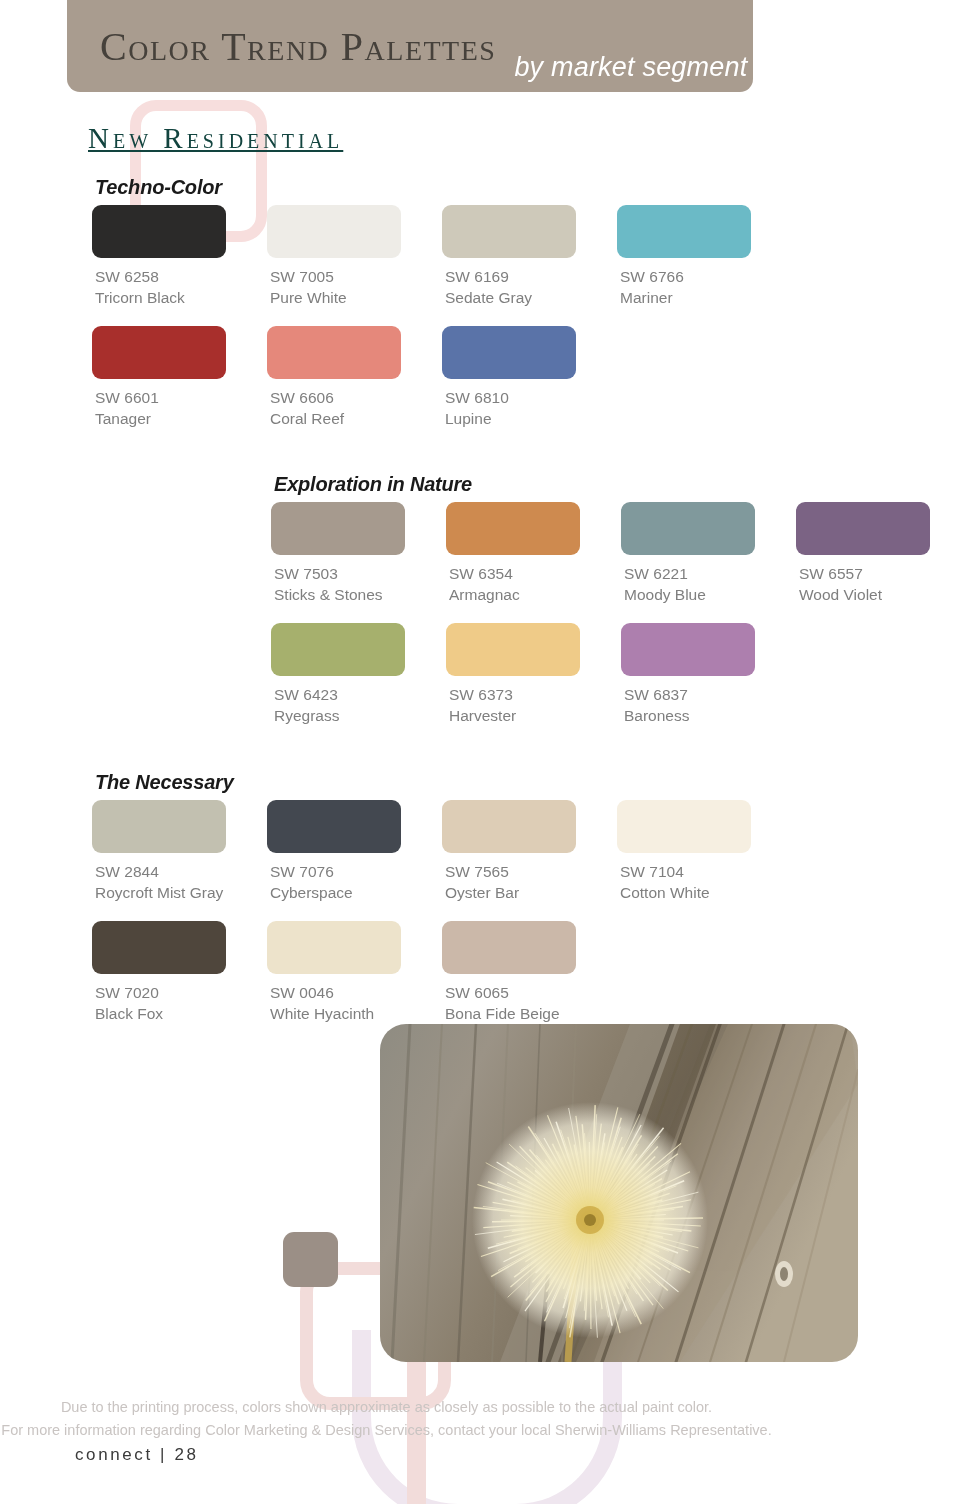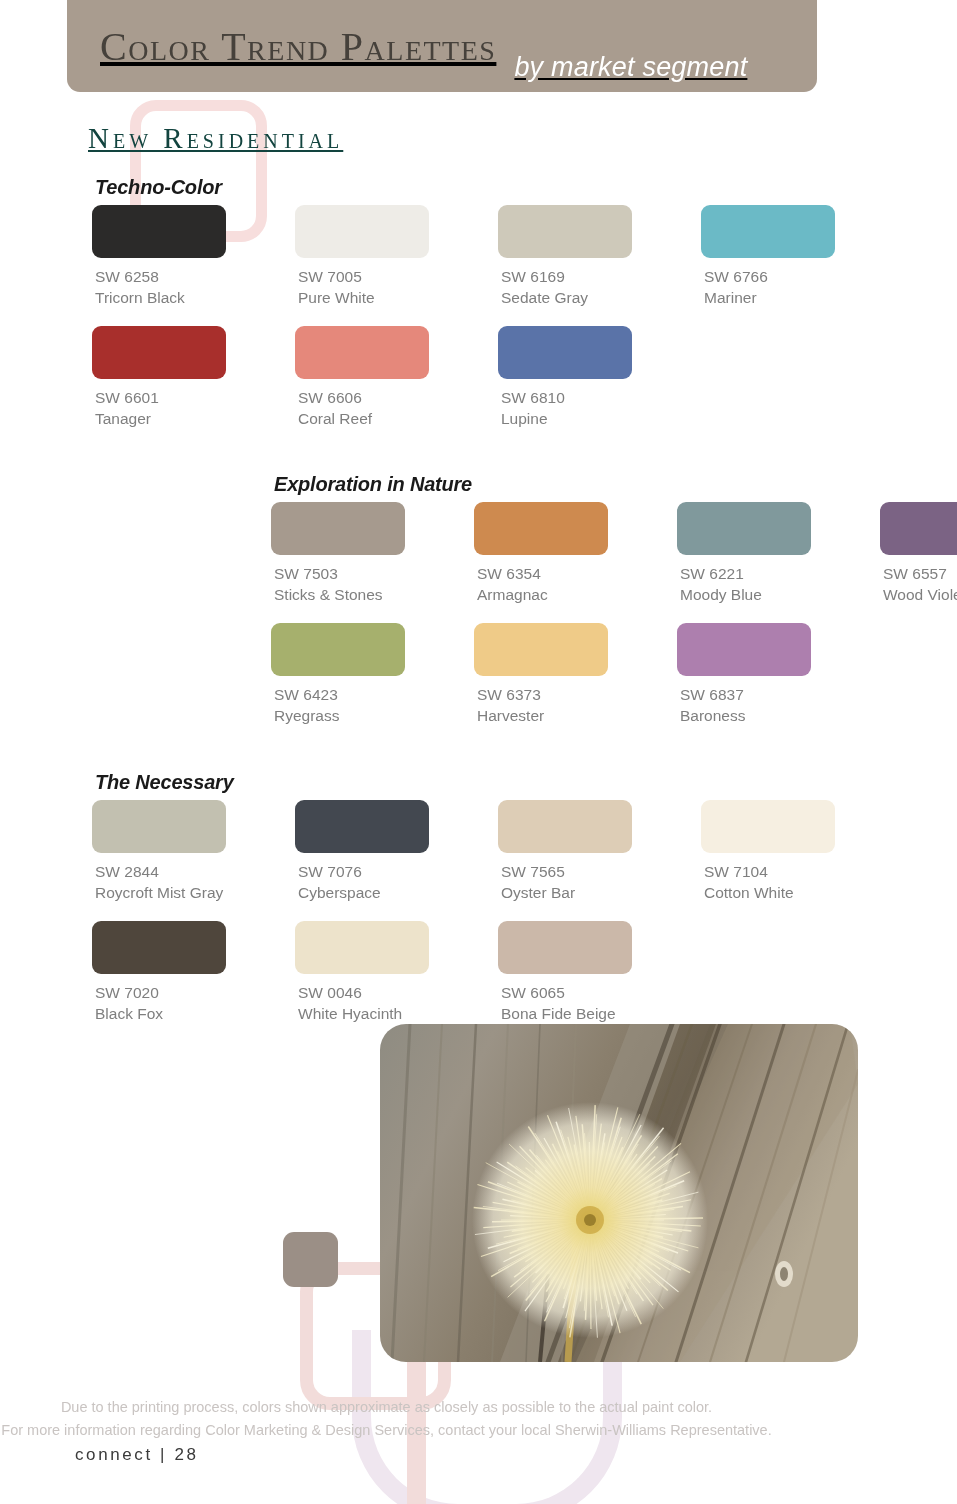--- a/index.html
+++ b/index.html
@@ -31,23 +31,23 @@
     border:19px solid #efe6ef;border-top:none;
     border-radius:0 0 106px 106px;
   }
   #deco-taupe-square{
     left:283px;top:1232px;width:55px;height:55px;
     background:#9b8f86;border-radius:11px;
   }
 
   
   #header-bar{
-    position:absolute;left:67px;top:0;width:750px;height:92px;
+    position:absolute;left:67px;top:0;width:686px;height:92px;
     background:#a99c8f;border-radius:0 0 13px 13px;
-    display:flex;align-items:center;text-decoration:underline;
+    display:flex;align-items:center;
   }
   #page-title{
     font-family:"Liberation Serif", serif;
     font-size:40px;color:#46413b;
     margin-left:33px;letter-spacing:1.5px;
     font-variant:small-caps;text-transform:capitalize;
     white-space:nowrap;
   }
   #page-subtitle{
     font-size:27px;color:#ffffff;font-style:italic;
@@ -61,21 +61,21 @@
     font-size:29px;color:#12443f;letter-spacing:4px;
     font-variant:small-caps;text-transform:capitalize;text-decoration:underline;
   }
 
   
   .palette{position:absolute;}
   .palette-name{
     font-size:20px;font-style:italic;font-weight:bold;
     color:#1a1a1a;margin:0 0 6px 3px;letter-spacing:-.2px;
   }
-  .swatch-row{display:flex;gap:28px;}
+  .swatch-row{display:flex;}
   .swatch-cell{width:175px;}
   .swatch-chip{
     width:134px;height:53px;border-radius:9px;
   }
   .swatch-code,.swatch-label{
     font-size:15.5px;color:#7f7f7f;line-height:21px;
     margin-left:3px;white-space:nowrap;
   }
   .swatch-code{margin-top:8px;}
   .row-gap{height:18px;}

